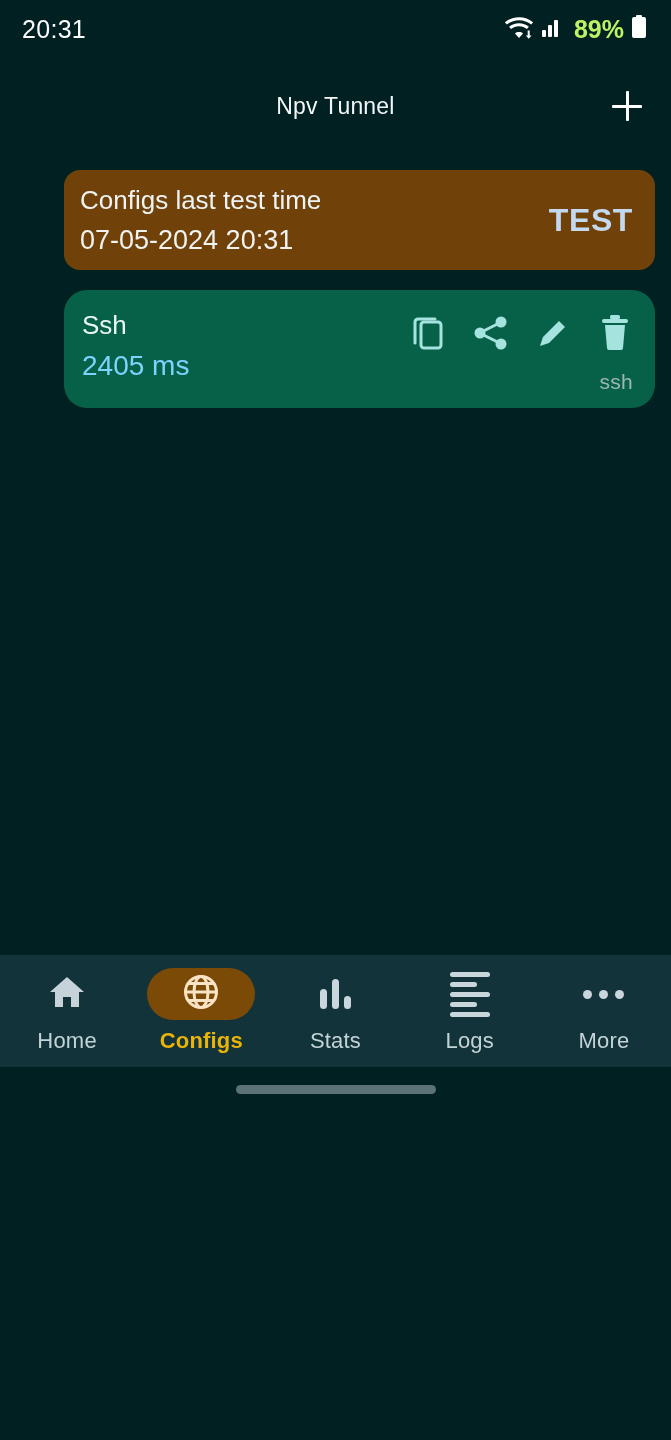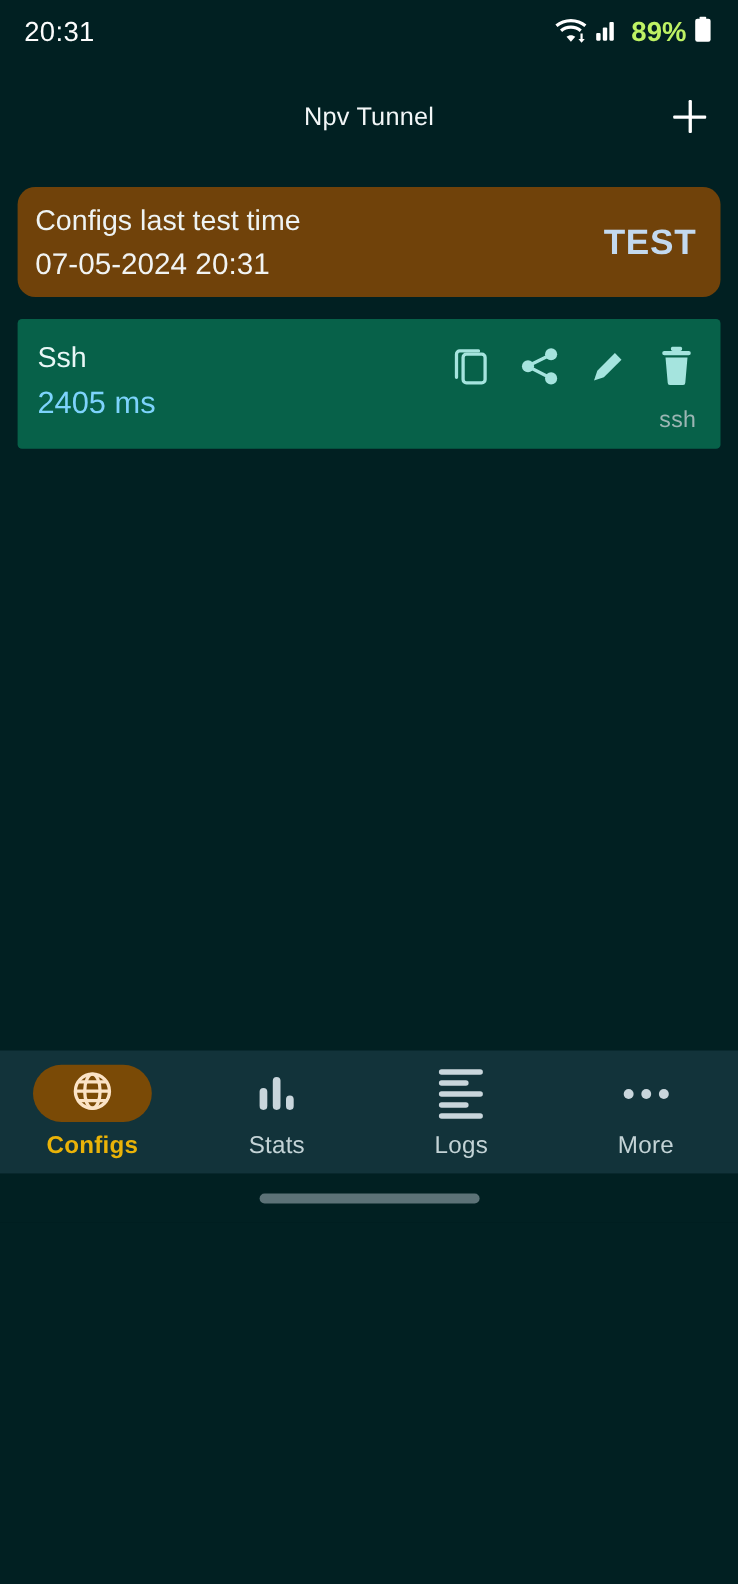--- a/index.html
+++ b/index.html
@@ -46,21 +46,21 @@
   .add-btn span {
     position:relative; display:block; width:30px; height:30px;
   }
   .add-btn span::before, .add-btn span::after {
     content:""; position:absolute; background:#ffffff; border-radius:1px;
   }
   .add-btn span::before { left:0; top:13.5px; width:30px; height:3.5px; }
   .add-btn span::after  { top:0; left:13.5px; height:30px; width:3.5px; }
 
   
-  .content { flex:1 1 auto; padding:0 16px; }
+  .content { flex:1 1 auto; padding:0 16px;margin-left:48px; }
 
   .test-card {
     margin-top:16px;
     background:#70420a;
     border-radius:16px;
     height:100px;
     display:flex; align-items:center;
     padding:0 22px 0 16px;
     cursor:pointer;
   }
@@ -68,21 +68,21 @@
   .test-title { font-size:26px; color:#eef3f3; line-height:1.25; }
   .test-date  { font-size:27px; color:#f1f3f2; margin-top:8px; line-height:1.2; }
   .test-action {
     font-size:32px; font-weight:700; color:#c3d9ef;
     letter-spacing:.6px; padding-left:12px; cursor:pointer;
   }
 
   .cfg-card {
     margin-top:20px;
     background:#076149;
-    border-radius:4px;
+    border-radius:23px;
     height:118px;
     display:flex; align-items:flex-start;
     padding:20px 22px 0 18px;
     position:relative;
     cursor:pointer;
   }
   .cfg-left { flex:1 1 auto; }
   .cfg-name { font-size:26px; color:#e9f7f6; line-height:1.2; }
   .cfg-ping { font-size:28px; color:#7dd3fc; margin-top:8px; line-height:1.2; }
   .cfg-actions {
@@ -237,20 +237,30 @@
         </div>
 
       </div>
       <div class="cfg-tag">ssh</div>
     </div>
 
   </div>
 
   <div class="navbar">
 
+    <div class="nav-item">
+      <div class="nav-icon-wrap">
+        <span>
+          <svg width="40" height="36" viewBox="0 0 40 36">
+            <path d="M20 3 3 18h5v15h8V23h8v10h8V18h5z" fill="#c6d4da"></path>
+          </svg>
+        </span>
+      </div>
+      <div class="nav-label">Home</div>
+    </div>
 
     <div class="nav-item active">
       <div class="nav-icon-wrap">
         <span>
           <svg width="38" height="38" viewBox="0 0 38 38">
             <circle cx="19" cy="19" r="15.5" fill="none" stroke="#fbe3c6" stroke-width="3"></circle>
             <ellipse cx="19" cy="19" rx="7" ry="15.5" fill="none" stroke="#fbe3c6" stroke-width="3"></ellipse>
             <path d="M4 19h30M6.5 10.5h25M6.5 27.5h25" stroke="#fbe3c6" stroke-width="3"></path>
           </svg>
         </span>

